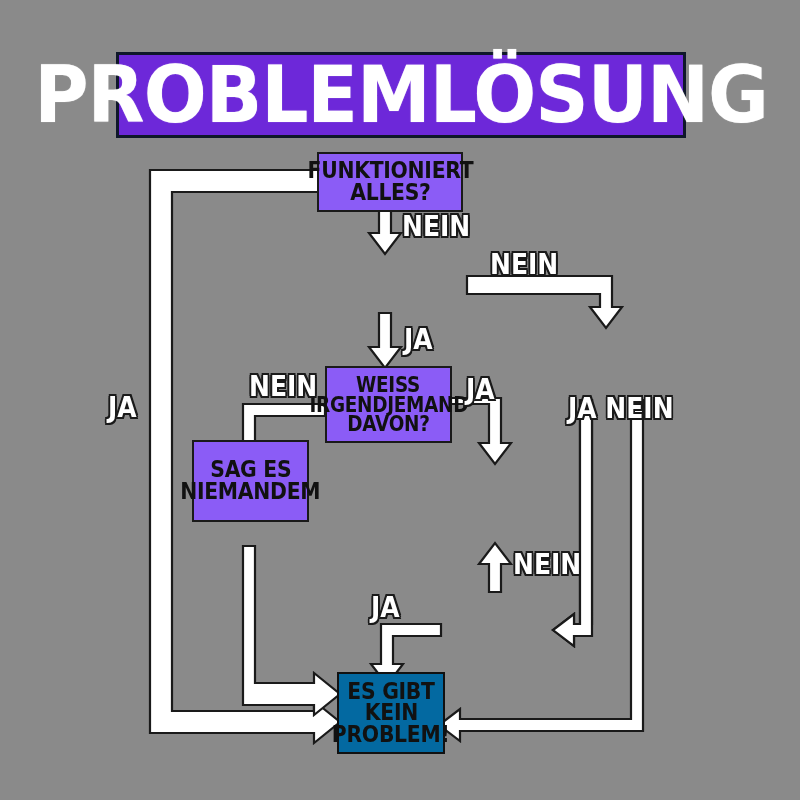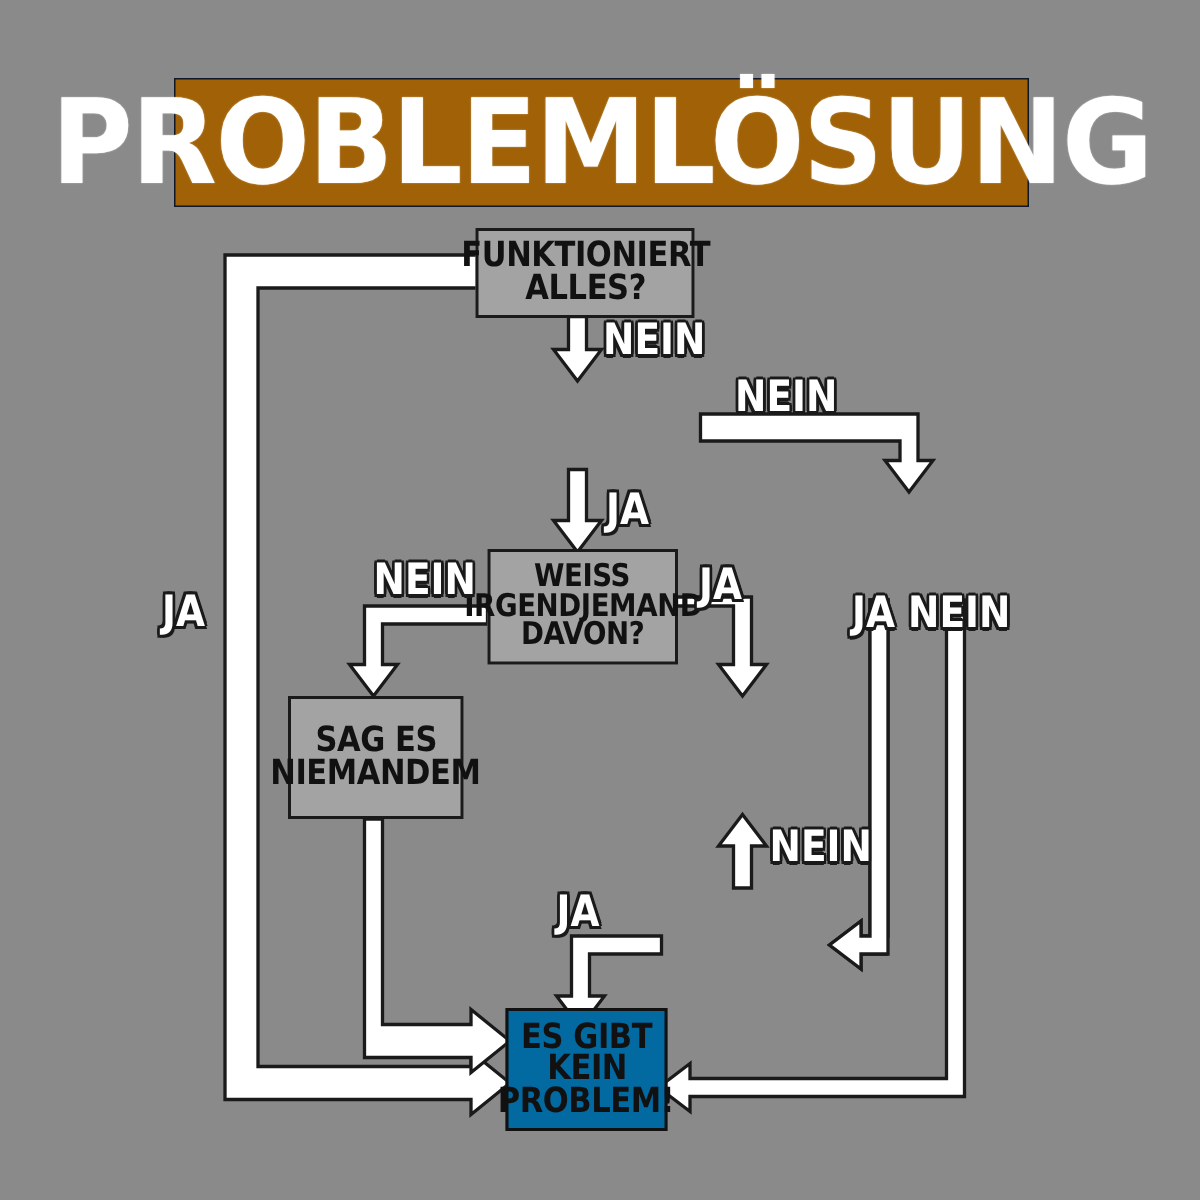--- a/index.html
+++ b/index.html
@@ -15,22 +15,22 @@
     overflow: hidden;
     font-family: "Liberation Sans", sans-serif;
   }
   
   #title-banner {
     position: absolute;
     left: 116px;
     top: 52px;
     width: 570px;
     height: 86px;
-    background: #a16207;
-    border: 1px solid #0f172a;
+    background: #6d28d9;
+    border: 3px solid #0f172a;
     box-sizing: border-box;
     display: flex;
     align-items: center;
     justify-content: center;
   }
   #title-text {
     color: #ffffff;
     font-family: "DejaVu Sans", sans-serif;
     font-weight: bold;
     font-size: 70px;
@@ -44,21 +44,21 @@
   #wires {
     position: absolute;
     left: 0; top: 0;
     width: 800px;
     height: 800px;
   }
   
   .node {
     position: absolute;
     box-sizing: border-box;
-    background: #a3a3a3;
+    background: #8b5cf6;
     border: 2px solid #1a1a1a;
     display: flex;
     flex-direction: column;
     align-items: center;
     justify-content: center;
     text-align: center;
     color: #111111;
     font-family: "DejaVu Sans", sans-serif;
     font-weight: bold;
     line-height: 1.03;
@@ -140,21 +140,21 @@
   </div>
 
 
 
   <div class="node" style="left:325px; top:366px; width:127px; height:77px; font-size:19px;">
     <span class="ln">WEISS</span>
     <span class="ln">IRGENDJEMAND</span>
     <span class="ln">DAVON?</span>
   </div>
 
-  <div class="node" style="left:192px; top:464px; width:117px; height:82px; font-size:21px;">
+  <div class="node" style="left:192px; top:440px; width:117px; height:82px; font-size:21px;">
     <span class="ln">SAG ES</span>
     <span class="ln">NIEMANDEM</span>
   </div>
 
 
 
   <div class="node green" style="left:337px; top:672px; width:108px; height:82px; font-size:21px;">
     <span class="ln">ES GIBT</span>
     <span class="ln">KEIN</span>
     <span class="ln">PROBLEM!</span>

